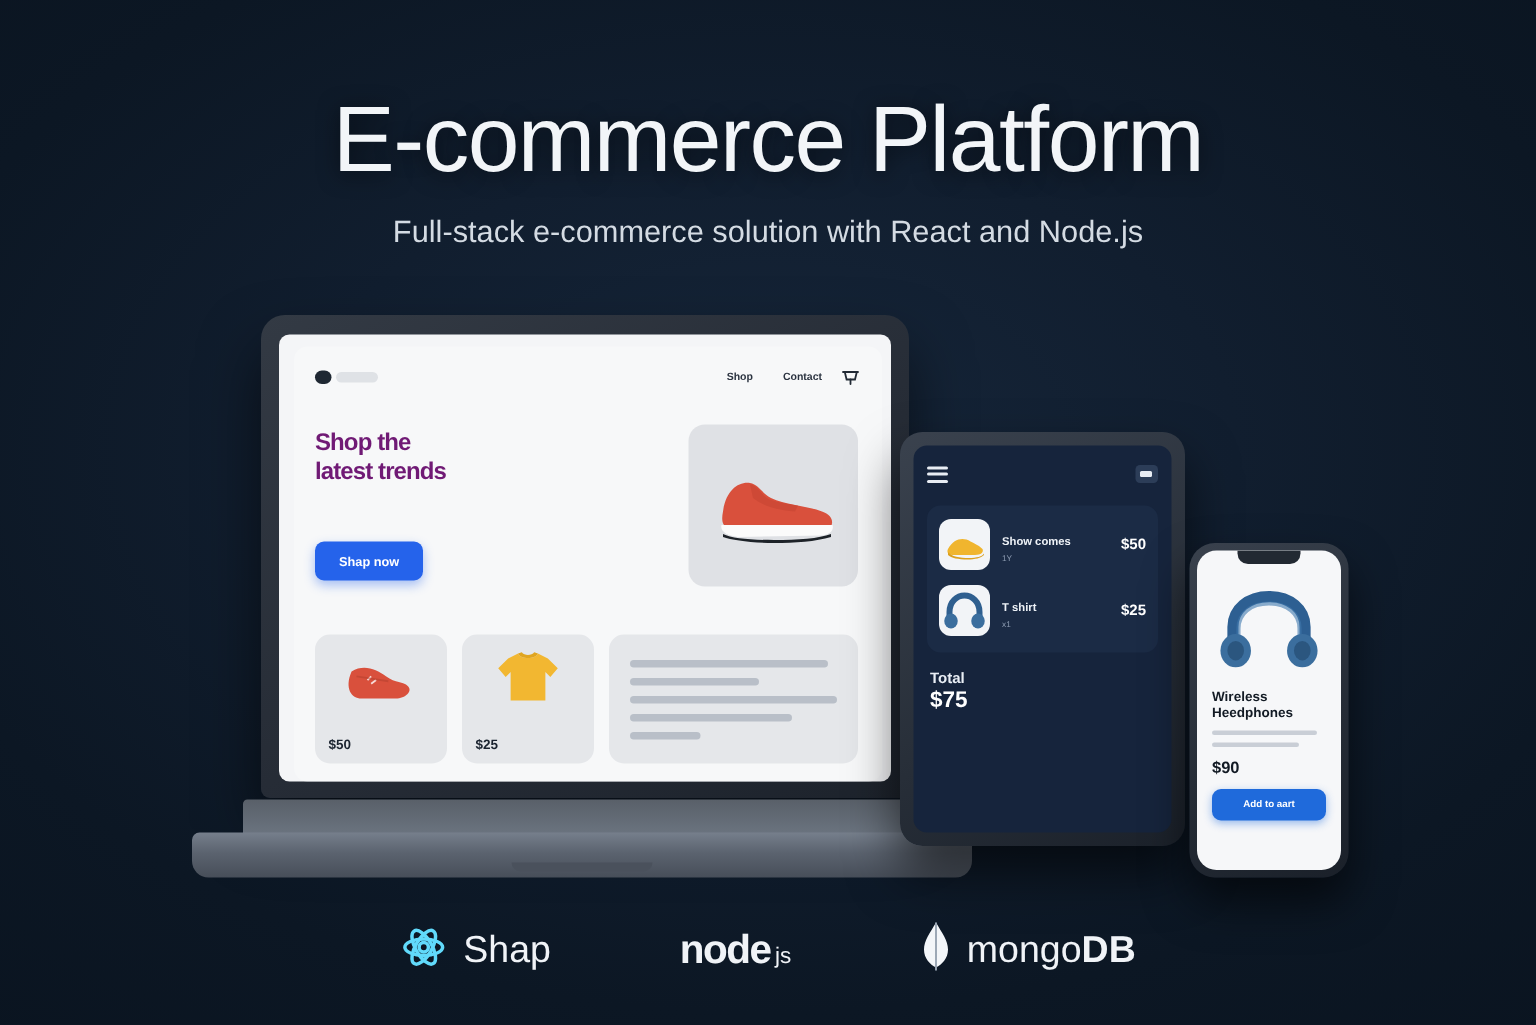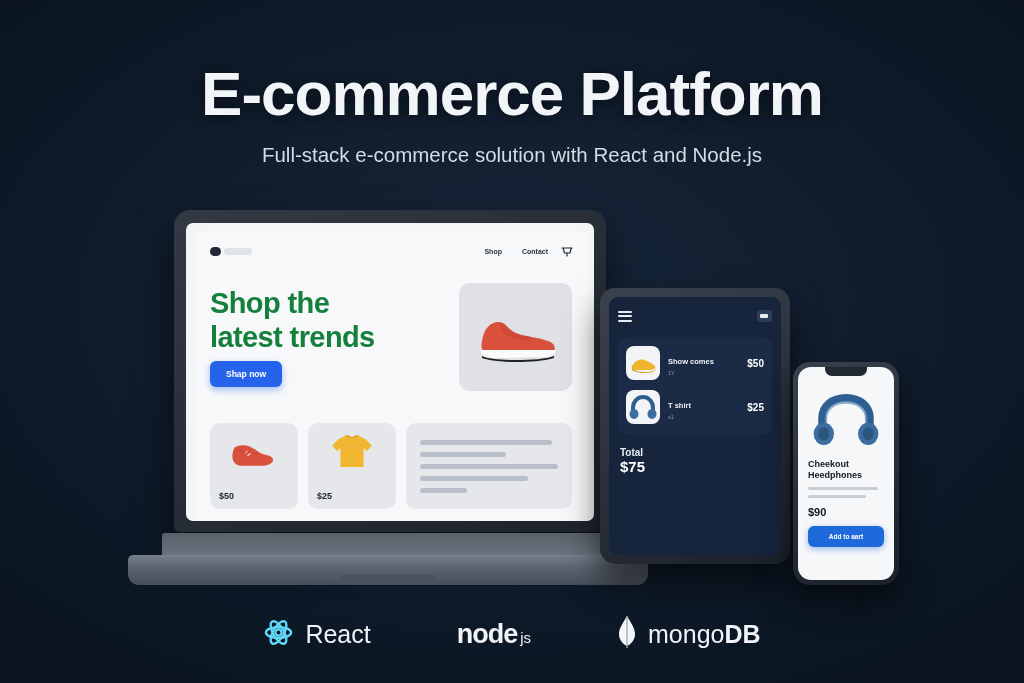--- a/index.html
+++ b/index.html
@@ -13,21 +13,21 @@
     position:absolute; inset:0;
     background:
       radial-gradient(ellipse 820px 520px at 50% 44%, #16263a 0%, #111e2f 38%, #0c1724 72%, #0a1420 100%);
     overflow:hidden;
   }
 
   
   .hero-title {
     position:absolute; top:58px; left:0; width:100%;
     text-align:center;
-    font-size:62px; font-weight:bold; letter-spacing:-1px;
+    font-size:62px; font-weight:normal; letter-spacing:-1px;
     color:#f2f5f8;
     text-shadow:0 2px 14px rgba(0,0,0,.55);
   }
   .hero-sub {
     position:absolute; top:143px; left:0; width:100%;
     text-align:center;
     font-size:20.5px; font-weight:400;
     color:#d4dbe3;
   }
 
@@ -49,22 +49,22 @@
   .lp-page { position:absolute; inset:8px 6px 0 10px; background:#f7f8f9; border-radius:9px; }
 
   .lp-nav { position:absolute; top:14px; left:14px; right:14px; height:18px; }
   .lp-logo { position:absolute; left:0; top:2px; display:flex; align-items:center; gap:3px; }
   .lp-logo-dot { width:11px; height:9px; border-radius:50%/60%; background:#1f2833; }
   .lp-logo-bar { width:28px; height:7px; border-radius:4px; background:#dfe2e6; }
   .lp-nav-links { position:absolute; right:26px; top:3px; display:flex; gap:20px; }
   .lp-nav-links span { font-size:7px; color:#2b3340; font-weight:600; }
   .lp-cart { position:absolute; right:0; top:0; width:14px; height:14px; }
 
-  .lp-hero-h { position:absolute; left:14px; top:56px; font-size:29px; line-height:1.17;
-               font-weight:bold; color:#15803d; letter-spacing:-.6px; }
+  .lp-hero-h { position:absolute; left:14px; top:56px; font-size:16px; line-height:1.17;
+               font-weight:bold; color:#701a75; letter-spacing:-.6px; }
   .lp-cta {
     position:absolute; left:14px; top:130px;
     background:#2563eb; color:#fff;
     font-size:8.5px; font-weight:600;
     padding:8px 16px; border-radius:6px;
     box-shadow:0 3px 7px rgba(37,99,235,.4);
   }
   .lp-hero-img {
     position:absolute; right:16px; top:52px; width:113px; height:108px;
     background:#dfe1e5; border-radius:11px;
@@ -309,42 +309,42 @@
           <path d="M14 44 V30 C14 17 25 8 40 8 C55 8 66 17 66 30 V44" stroke="#2d5f92" stroke-width="8" fill="none" stroke-linecap="round"></path>
           <path d="M18 42 V31 C18 20 27 13 40 13 C53 13 62 20 62 31 V42" stroke="#3f78ad" stroke-width="3" fill="none" opacity=".6"></path>
           <ellipse cx="16" cy="47" rx="11" ry="12" fill="#3b6e9e"></ellipse>
           <ellipse cx="64" cy="47" rx="11" ry="12" fill="#3b6e9e"></ellipse>
           <ellipse cx="16" cy="47" rx="6" ry="7" fill="#2b567f"></ellipse>
           <ellipse cx="64" cy="47" rx="6" ry="7" fill="#2b567f"></ellipse>
         </svg>
       </div>
 
       <div class="ph-title">
-        <div>Cheekout</div>
+        <div>Wireless</div>
         <div>Heedphones</div>
       </div>
       <div class="ph-skel" style="width:92%"></div>
       <div class="ph-skel" style="width:76%"></div>
       <div class="ph-price">$90</div>
       <div class="ph-btn">Add to aart</div>
     </div>
   </div>
 
   <div class="tech">
 
     <div class="tech-item">
       <span>
         <svg width="31" height="31" viewBox="0 0 32 32">
           <circle cx="16" cy="16" r="3.2" fill="none" stroke="#61dafb" stroke-width="2.4"></circle>
           <ellipse cx="16" cy="16" rx="13" ry="5.6" fill="none" stroke="#61dafb" stroke-width="2.4"></ellipse>
           <ellipse cx="16" cy="16" rx="13" ry="5.6" fill="none" stroke="#61dafb" stroke-width="2.4" transform="rotate(60 16 16)"></ellipse>
           <ellipse cx="16" cy="16" rx="13" ry="5.6" fill="none" stroke="#61dafb" stroke-width="2.4" transform="rotate(120 16 16)"></ellipse>
         </svg>
       </span>
-      <span class="tech-name">React</span>
+      <span class="tech-name">Shap</span>
     </div>
 
     <div class="tech-item node-logo">
       <span class="node-mark">node</span>
       <span class="node-js">js</span>
     </div>
 
     <div class="tech-item">
       <span>
         <svg width="20" height="34" viewBox="0 0 20 34">

